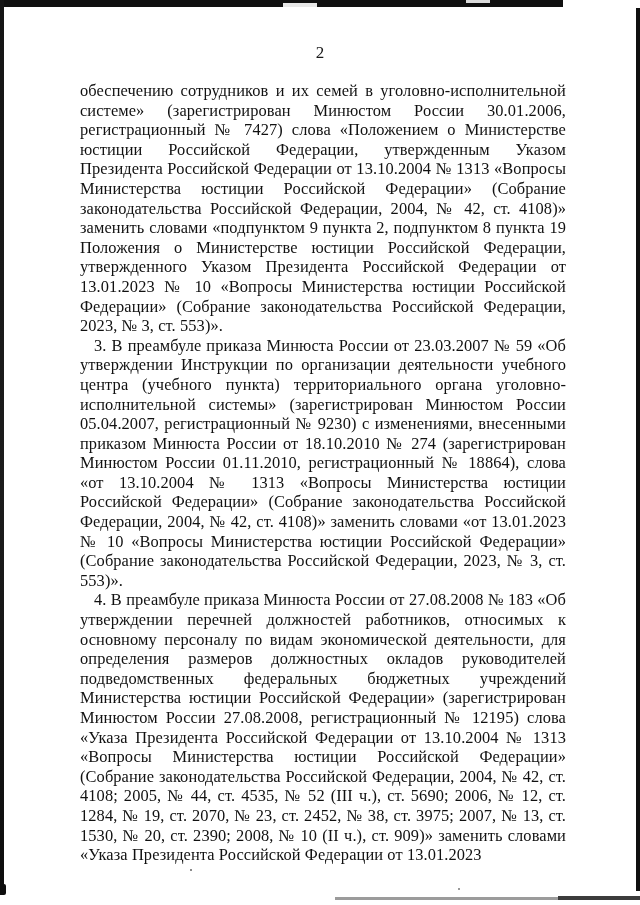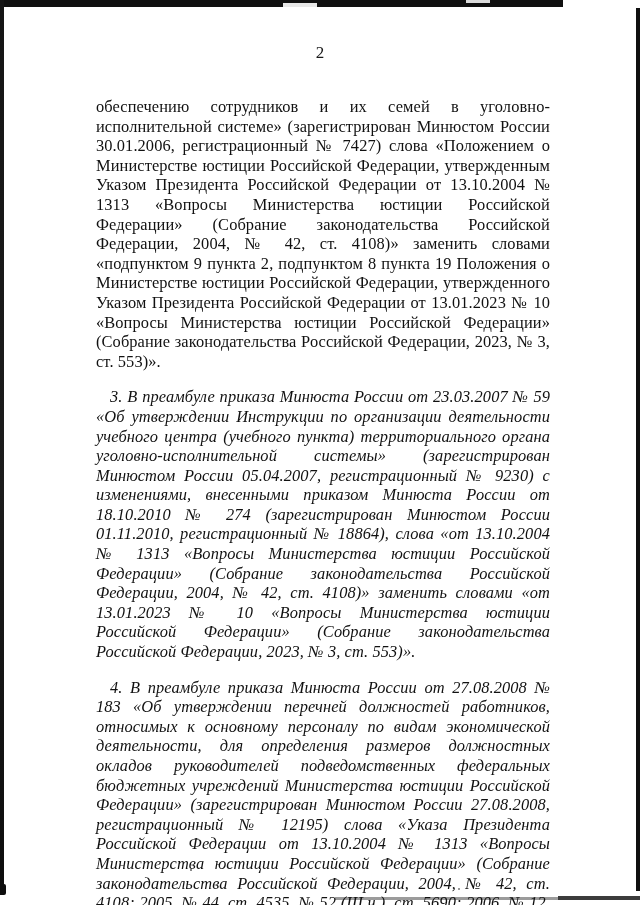--- a/index.html
+++ b/index.html
@@ -78,27 +78,26 @@
   .text-body {
     position: absolute;
     left: 80px;
     top: 81px;
     width: 486px;
     font-size: 16.4px;
     line-height: 19.6px;
     letter-spacing: 0.1px;
   }
   .text-body p {
-    margin: 16px;
+    margin: 0;
     text-align: justify;
     text-align-last: left;
   }
   .text-body p.indent {
     text-indent: 14px;
-    font-style: italic;
   }
 </style>
 </head>
 <body>
 
 <div class="screenshot">
 
   <div class="artifact bar-top"></div>
   <div class="artifact bar-top-gap1"></div>
   <div class="artifact bar-top-gap2"></div>

